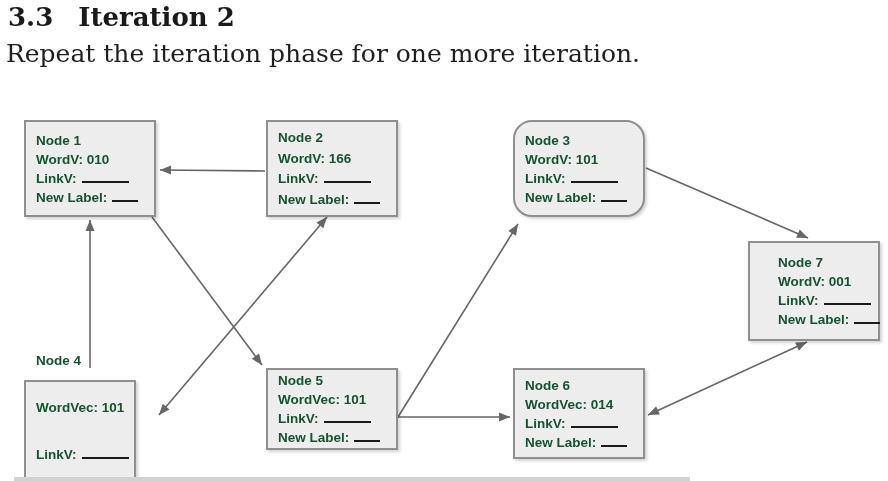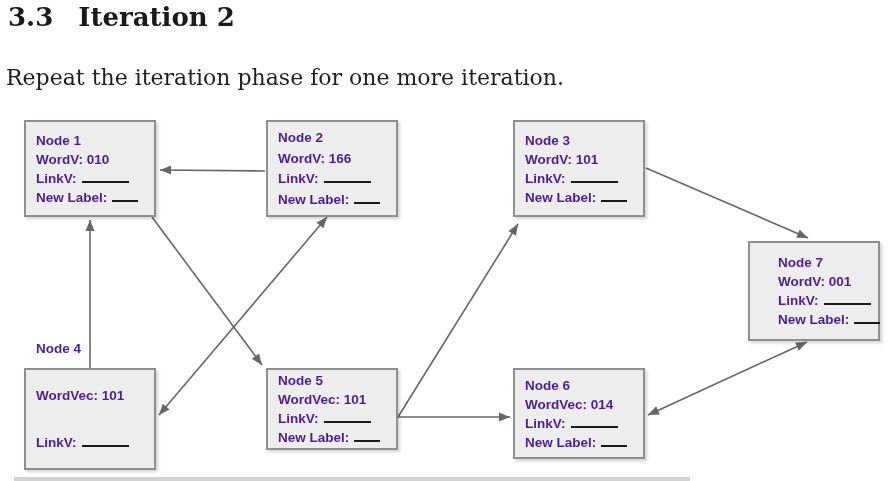--- a/index.html
+++ b/index.html
@@ -12,35 +12,35 @@
   }
   
   .section-heading{
     position:absolute;left:8px;top:2px;
     font-family:"DejaVu Serif","Liberation Serif",serif;
     font-weight:bold;font-size:26px;color:#1a1a1a;
     white-space:nowrap;
   }
   .section-heading .sec-title{margin-left:25px;}
   .body-text{
-    position:absolute;left:6px;top:65px;
+    position:absolute;left:6px;top:39px;
     font-family:"DejaVu Serif","Liberation Serif",serif;
-    font-size:22px;color:#1f1f1f;white-space:nowrap;
+    font-size:25px;color:#1f1f1f;white-space:nowrap;
   }
   
   #diagram{position:absolute;left:0;top:0;width:888px;height:481px;}
   #edge-layer{position:absolute;left:0;top:0;width:888px;height:481px;}
   .node{
     position:absolute;box-sizing:border-box;
     background:#ededed;
     border:2px solid #8f8f8f;
     box-shadow:2px 2px 3px rgba(0,0,0,0.18);
     display:flex;flex-direction:column;justify-content:center;
     padding:6px 10px;
-    font-weight:bold;font-size:13.5px;line-height:19px;color:#4c1d95;
+    font-weight:bold;font-size:13.5px;line-height:19px;color:#14532d;
     white-space:nowrap;
   }
   .blank{
     display:inline-block;
     border-bottom:2px solid #1a1a1a;
     height:10px;margin-left:5px;
   }
   .blank-link{width:47px;}
   .blank-new{width:26px;}
   .bottom-strip{
@@ -102,33 +102,33 @@
     <div>WordV: 010</div>
     <div><span>LinkV:</span><span class="blank blank-link"></span></div>
     <div><span>New Label:</span><span class="blank blank-new"></span></div>
   </div>
       <div class="node" style="left: 266px; top: 120px; width: 132px; height: 97px; justify-content: space-between;">
     <div>Node 2</div>
     <div>WordV: 166</div>
     <div><span>LinkV:</span><span class="blank blank-link"></span></div>
     <div><span>New Label:</span><span class="blank blank-new"></span></div>
   </div>
-      <div class="node" style="left: 513px; top: 120px; width: 132px; height: 97px;">
+      <div class="node" style="left: 513px; top: 120px; width: 132px; height: 97px; border-radius: 19px;">
     <div>Node 3</div>
     <div>WordV: 101</div>
     <div><span>LinkV:</span><span class="blank blank-link"></span></div>
     <div><span>New Label:</span><span class="blank blank-new"></span></div>
   </div>
       <div class="node" style="left: 748px; top: 241px; width: 132px; height: 100px; padding-left: 28px;">
     <div>Node 7</div>
     <div>WordV: 001</div>
     <div><span>LinkV:</span><span class="blank blank-link"></span></div>
     <div><span>New Label:</span><span class="blank blank-new"></span></div>
   </div>
-      <div class="node" style="left: 24px; top: 368px; width: 132px; height: 102px; gap: 28px;">
+      <div class="node" style="left: 24px; top: 380px; width: 112px; height: 102px; gap: 28px;">
     <div>Node 4</div>
     <div>WordVec: 101</div>
     <div><span>LinkV:</span><span class="blank blank-link"></span></div>
     <div><span>New Label:</span><span class="blank blank-new"></span></div>
   </div>
       <div class="node" style="left: 266px; top: 368px; width: 132px; height: 82px;">
     <div>Node 5</div>
     <div>WordVec: 101</div>
     <div><span>LinkV:</span><span class="blank blank-link"></span></div>
     <div><span>New Label:</span><span class="blank blank-new"></span></div>

